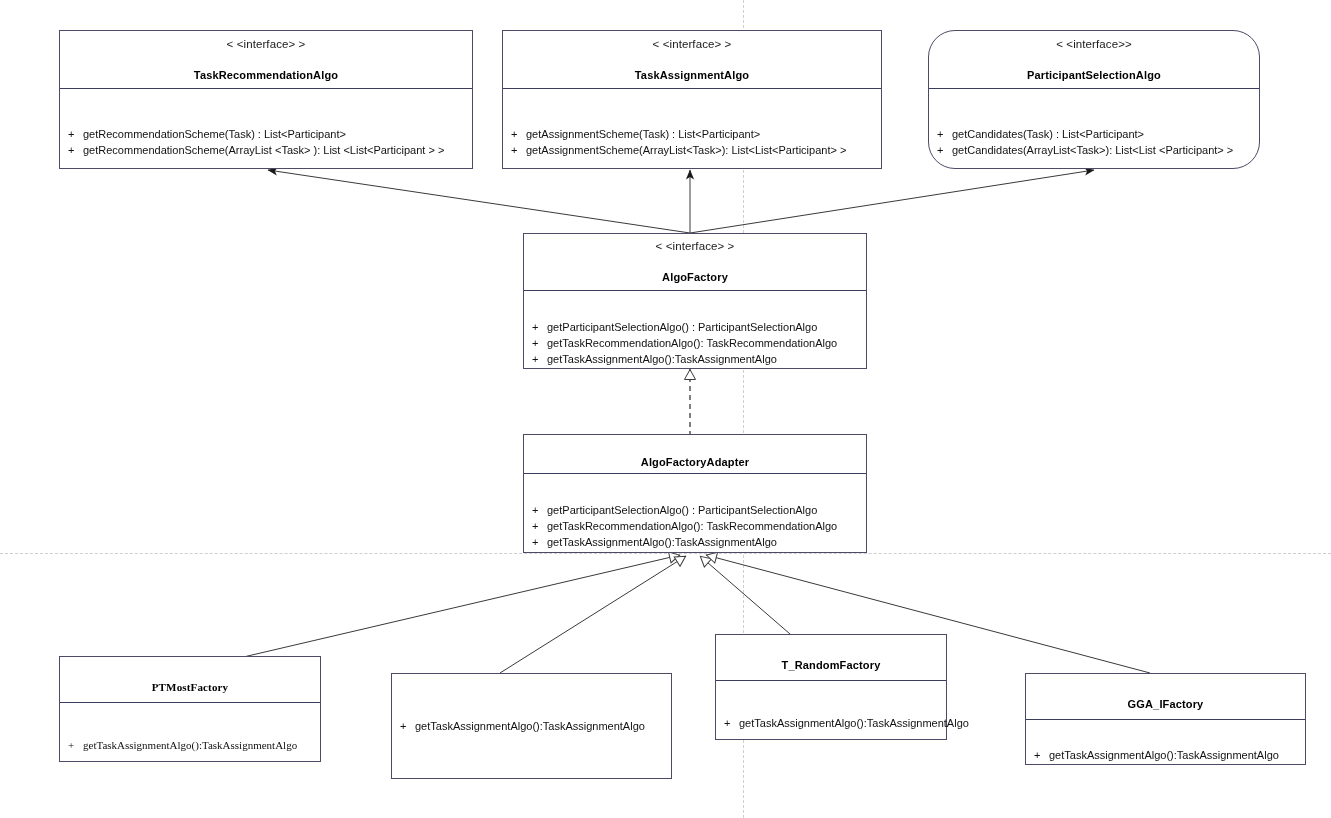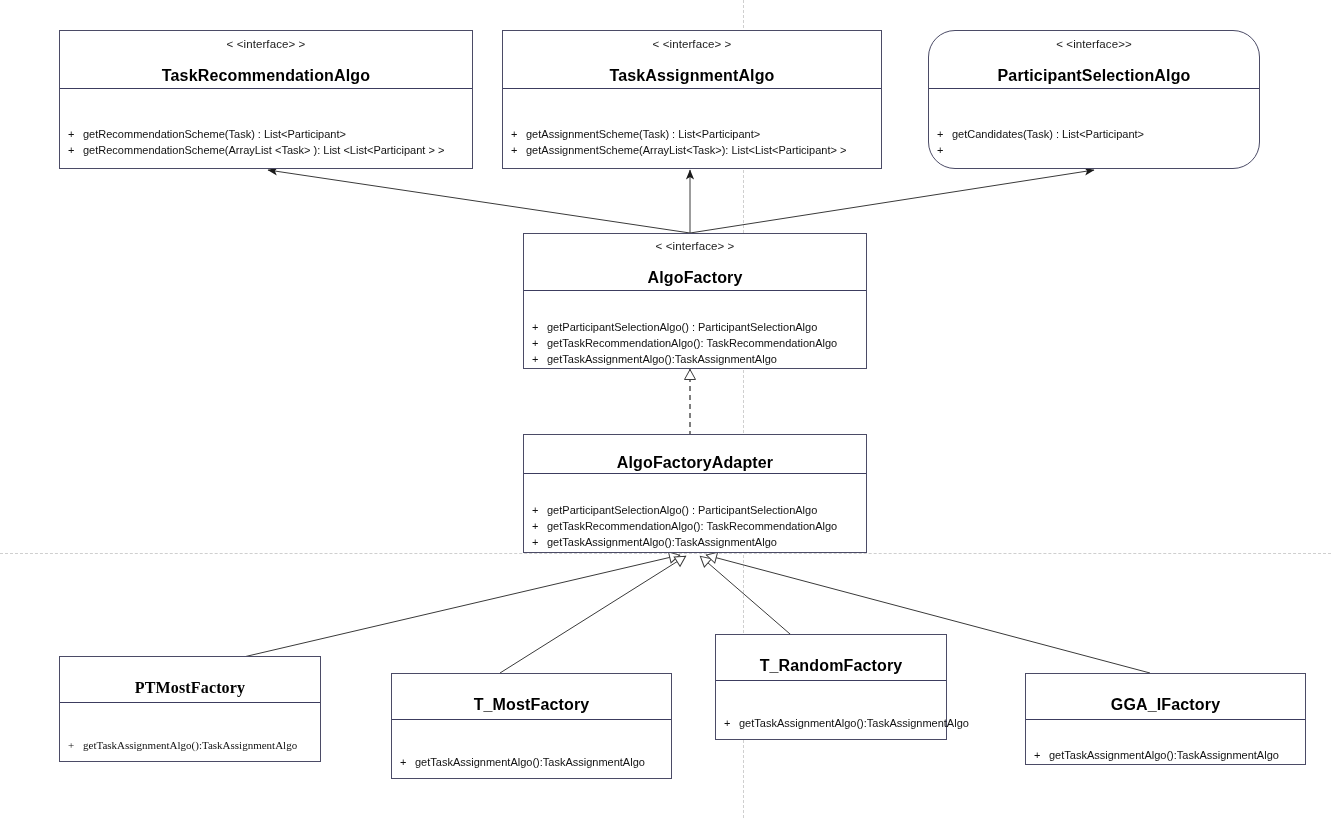--- a/index.html
+++ b/index.html
@@ -67,21 +67,21 @@
     padding: 2px 6px;
   }
   .stereotype {
     font-size: 11.5px;
     color: #1a1a1a;
     line-height: 15px;
     white-space: nowrap;
     letter-spacing: 0.1px;
   }
   .classname {
-    font-size: 16px;
+    font-size: 11px;
     font-weight: bold;
     color: #000000;
     line-height: 15px;
     white-space: nowrap;
     letter-spacing: 0.15px;
     margin-top: 16px;
   }
   .box-body {
     box-sizing: border-box;
     flex: 1;
@@ -179,20 +179,21 @@
       <div class="stereotype">&lt; &lt;interface&gt;&gt;</div>
       <div class="classname">ParticipantSelectionAlgo</div>
     </div>
     <div class="box-body">
       <div class="member">
         <span class="vis">+</span>
         <span class="sig">getCandidates(Task) : List&lt;Participant&gt;</span>
       </div>
       <div class="member">
         <span class="vis">+</span>
+        <span class="sig">getCandidates(ArrayList&lt;Task&gt;): List&lt;List &lt;Participant&gt; &gt;</span>
       </div>
     </div>
   </div>
 
   <div class="umlbox" style="left:523px; top:233px; width:344px; height:136px;">
     <div class="box-head" style="height:57px;">
       <div class="stereotype">&lt; &lt;interface&gt; &gt;</div>
       <div class="classname">AlgoFactory</div>
     </div>
     <div class="box-body">
@@ -237,23 +238,20 @@
     </div>
     <div class="box-body one-line">
       <div class="member">
         <span class="vis">+</span>
         <span class="sig">getTaskAssignmentAlgo():TaskAssignmentAlgo</span>
       </div>
     </div>
   </div>
 
   <div class="umlbox" style="left:391px; top:673px; width:281px; height:106px;">
-    <div class="box-head" style="height:46px;">
-      <div class="classname">T_MostFactory</div>
-    </div>
     <div class="box-body one-line">
       <div class="member">
         <span class="vis">+</span>
         <span class="sig">getTaskAssignmentAlgo():TaskAssignmentAlgo</span>
       </div>
     </div>
   </div>
 
   <div class="umlbox" style="left:715px; top:634px; width:232px; height:106px;">
     <div class="box-head" style="height:46px;">

